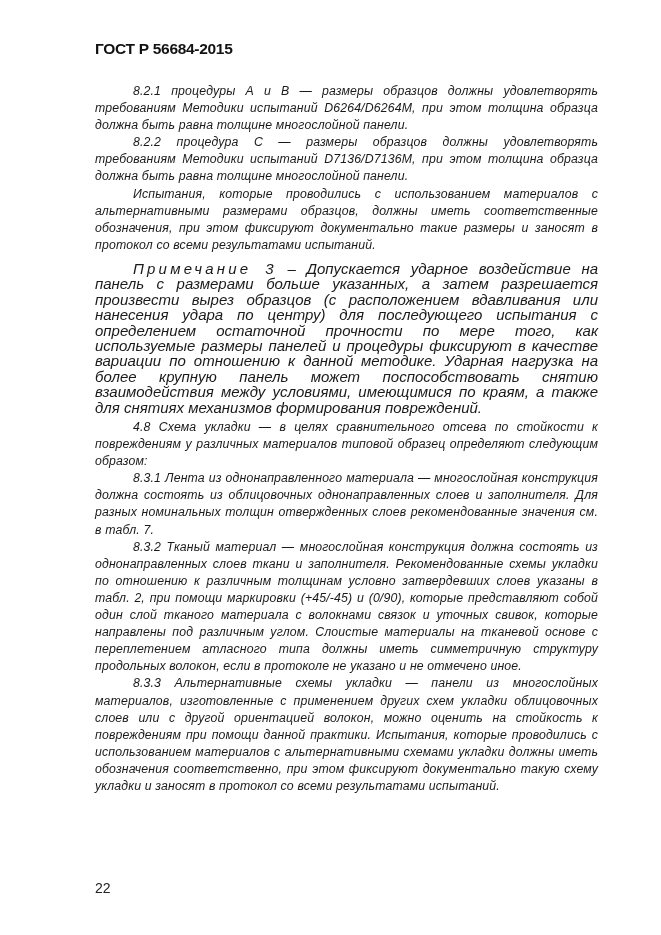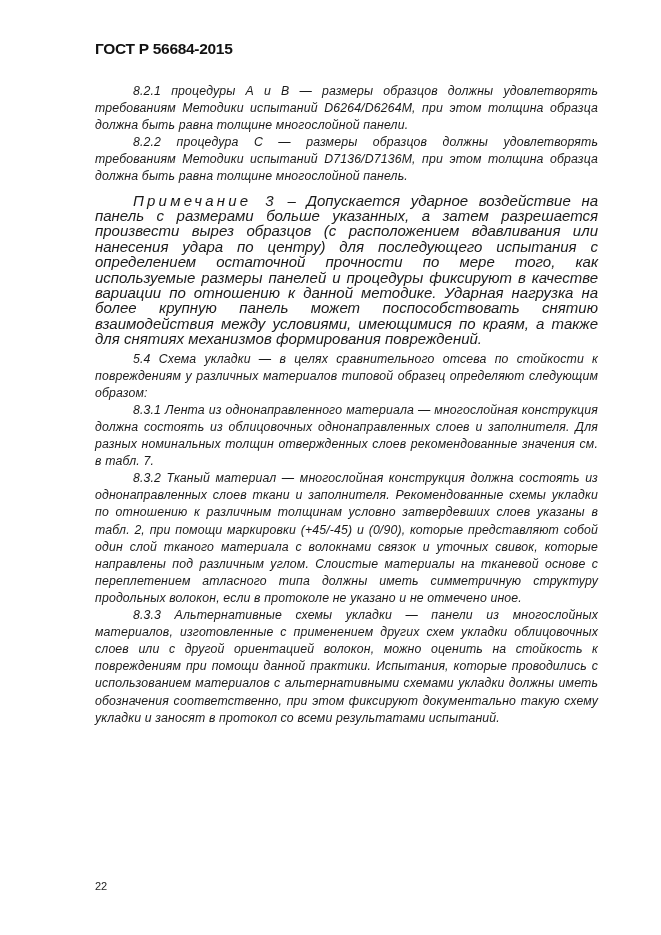--- a/index.html
+++ b/index.html
@@ -17,33 +17,34 @@
       letter-spacing: 0.15px;
     }
     .body-text p { margin: 0; text-indent: 38px; font-style: italic; }
     .note {
       font-size: 15px; line-height: 15.4px; margin-top: 7px !important;
       margin-bottom: 4px !important; letter-spacing: 0;
     }
     .note .spaced { letter-spacing: 3.2px; }
     .footer {
       position: absolute; left: 95px; top: 880px;
-      font-family: "Liberation Sans", sans-serif; font-size: 11px; color: #222;
+      font-family: "Liberation Sans", sans-serif; font-size: 14px; color: #222;
     }
   </style>
 </head>
 <body>
 
 <div class="page">
   <div class="header">ГОСТ Р 56684-2015</div>
 
   <div class="body-text">
     <p>8.2.1 процедуры А и В — размеры образцов должны удовлетворять требованиям Методики испытаний D6264/D6264M, при этом толщина образца должна быть равна толщине многослойной панели.</p>
-    <p>8.2.2 процедура С — размеры образцов должны удовлетворять требованиям Методики испытаний D7136/D7136M, при этом толщина образца должна быть равна толщине многослойной панель.</p>
+    <p>8.2.2 процедура С — размеры образцов должны удовлетворять требованиям Методики испытаний D7136/D7136M, при этом толщина образца должна быть равна толщине многослойной панели.</p>
+    <p>Испытания, которые проводились с использованием материалов с альтернативными размерами образцов, должны иметь соответственные обозначения, при этом фиксируют документально такие размеры и заносят в протокол со всеми результатами испытаний.</p>
     <p class="note"><span class="spaced">Примечание 3</span><span> – Допускается ударное воздействие на панель с размерами больше указанных, а затем разрешается произвести вырез образцов (с расположением вдавливания или нанесения удара по центру) для последующего испытания с определением остаточной прочности по мере того, как используемые размеры панелей и процедуры фиксируют в качестве вариации по отношению к данной методике. Ударная нагрузка на более крупную панель может поспособствовать снятию взаимодействия между условиями, имеющимися по краям, а также для снятиях механизмов формирования повреждений.</span></p>
-    <p>5.4 Схема укладки — в целях сравнительного отсева по стойкости к повреждениям у различных материалов типовой образец определяют следующим образом:</p>
+    <p>4.8 Схема укладки — в целях сравнительного отсева по стойкости к повреждениям у различных материалов типовой образец определяют следующим образом:</p>
     <p>8.3.1 Лента из однонаправленного материала — многослойная конструкция должна состоять из облицовочных однонаправленных слоев и заполнителя. Для разных номинальных толщин отвержденных слоев рекомендованные значения см. в табл. 7.</p>
     <p>8.3.2 Тканый материал — многослойная конструкция должна состоять из однонаправленных слоев ткани и заполнителя. Рекомендованные схемы укладки по отношению к различным толщинам условно затвердевших слоев указаны в табл. 2, при помощи маркировки (+45/-45) и (0/90), которые представляют собой один слой тканого материала с волокнами связок и уточных свивок, которые направлены под различным углом. Слоистые материалы на тканевой основе с переплетением атласного типа должны иметь симметричную структуру продольных волокон, если в протоколе не указано и не отмечено иное.</p>
     <p>8.3.3 Альтернативные схемы укладки — панели из многослойных материалов, изготовленные с применением других схем укладки облицовочных слоев или с другой ориентацией волокон, можно оценить на стойкость к повреждениям при помощи данной практики. Испытания, которые проводились с использованием материалов с альтернативными схемами укладки должны иметь обозначения соответственно, при этом фиксируют документально такую схему укладки и заносят в протокол со всеми результатами испытаний.</p>
   </div>
 
   <div class="footer">22</div>
 </div>
 
 </body></html>

